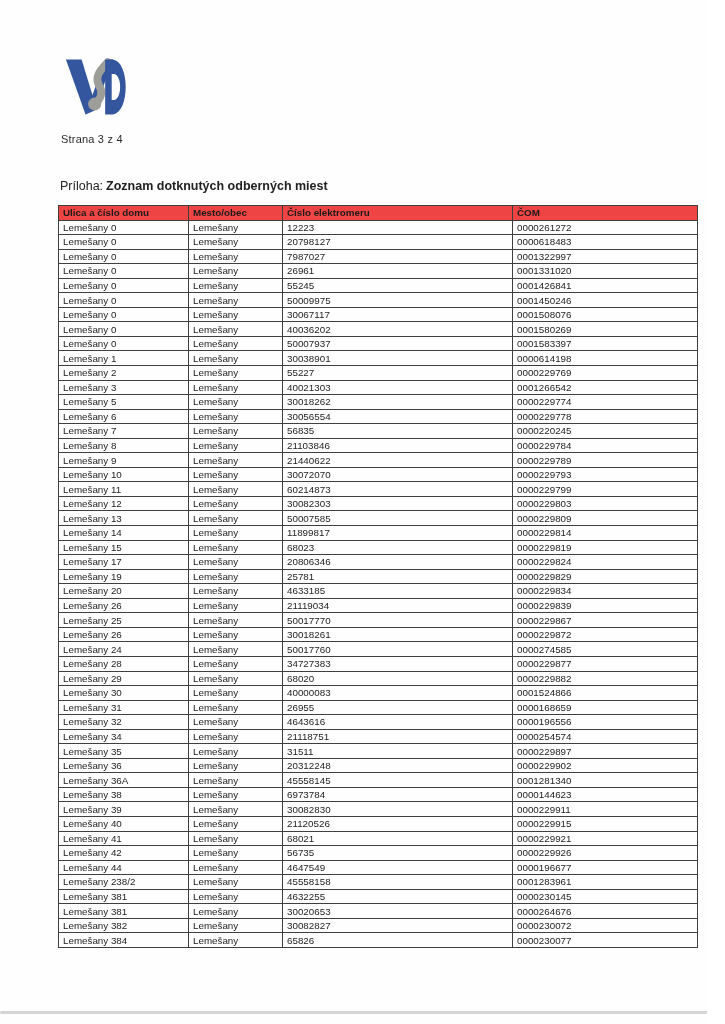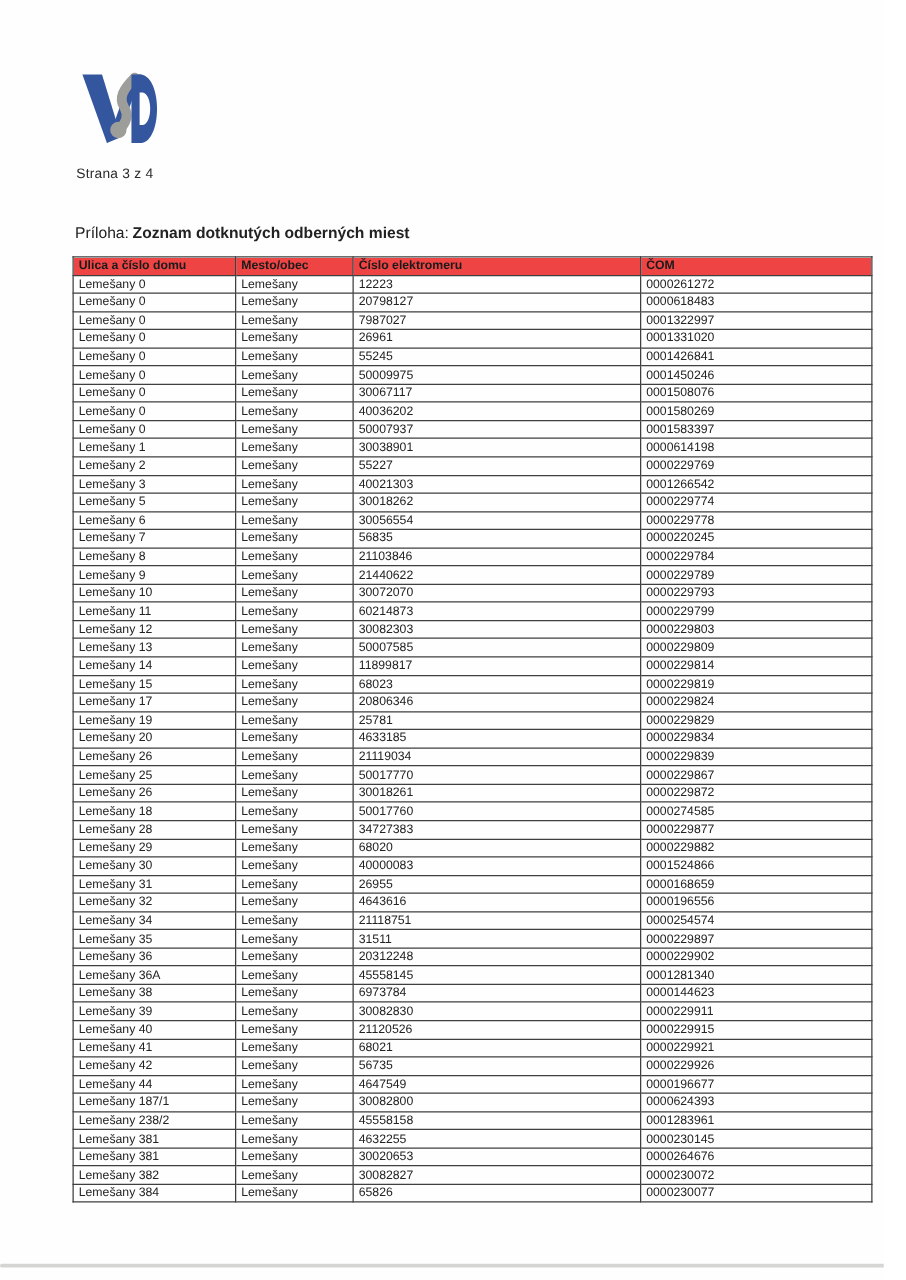--- a/index.html
+++ b/index.html
@@ -292,21 +292,21 @@
           <td>50017770</td>
           <td>0000229867</td>
         </tr>
         <tr>
           <td>Lemešany 26</td>
           <td>Lemešany</td>
           <td>30018261</td>
           <td>0000229872</td>
         </tr>
         <tr>
-          <td>Lemešany 18</td>
+          <td>Lemešany 24</td>
           <td>Lemešany</td>
           <td>50017760</td>
           <td>0000274585</td>
         </tr>
         <tr>
           <td>Lemešany 28</td>
           <td>Lemešany</td>
           <td>34727383</td>
           <td>0000229877</td>
         </tr>
@@ -388,26 +388,20 @@
           <td>56735</td>
           <td>0000229926</td>
         </tr>
         <tr>
           <td>Lemešany 44</td>
           <td>Lemešany</td>
           <td>4647549</td>
           <td>0000196677</td>
         </tr>
         <tr>
-          <td>Lemešany 187/1</td>
-          <td>Lemešany</td>
-          <td>30082800</td>
-          <td>0000624393</td>
-        </tr>
-        <tr>
           <td>Lemešany 238/2</td>
           <td>Lemešany</td>
           <td>45558158</td>
           <td>0001283961</td>
         </tr>
         <tr>
           <td>Lemešany 381</td>
           <td>Lemešany</td>
           <td>4632255</td>
           <td>0000230145</td>

